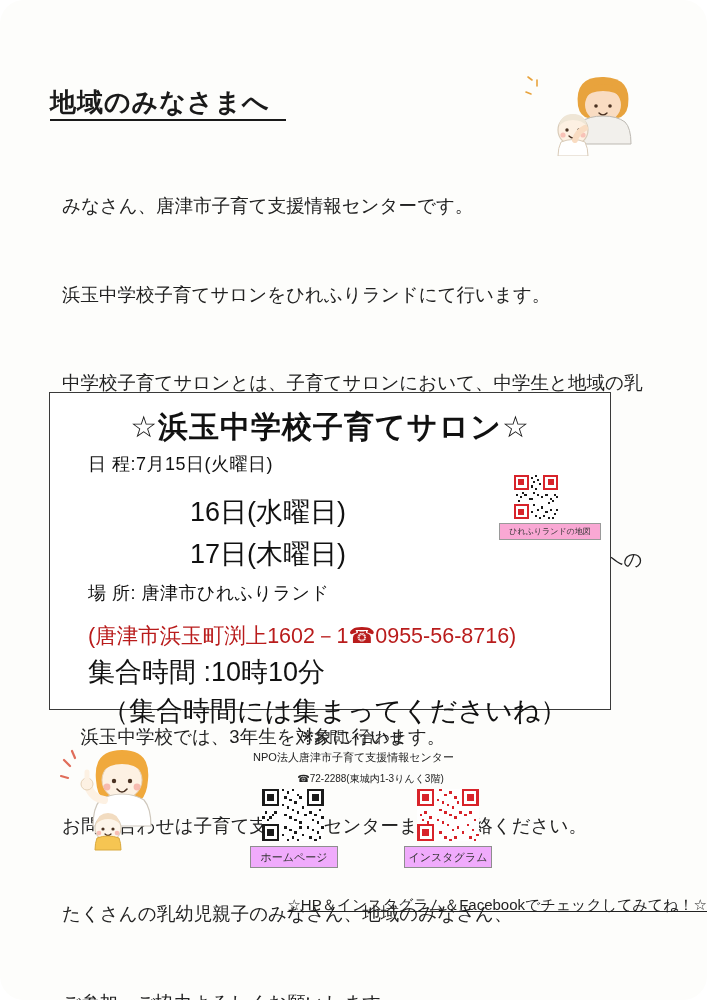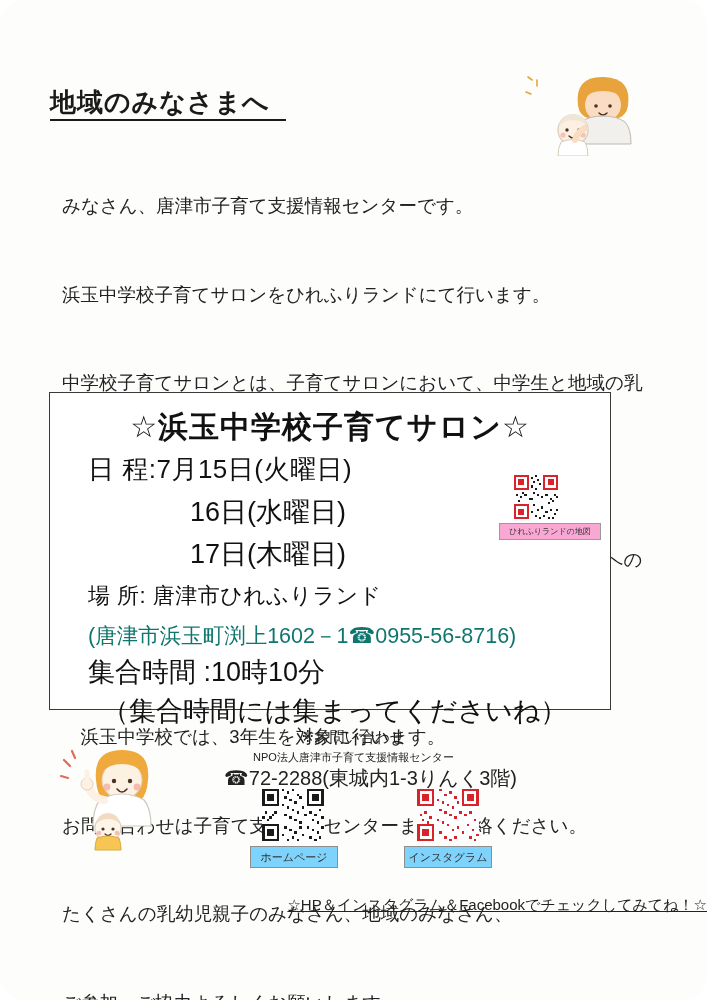--- a/index.html
+++ b/index.html
@@ -75,21 +75,21 @@
     text-align: center;
     font-size: 30px;
     font-weight: bold;
     letter-spacing: 1px;
     color: #111;
   }
   .lineA {
     position: absolute;
     left: 38px;
     top: 59px;
-    font-size: 26px;
+    font-size: 18px;
     color: #111;
     letter-spacing: 0.5px;
   }
   .lineB {
     position: absolute;
     left: 140px;
     top: 101px;
     font-size: 27px;
     color: #111;
   }
@@ -98,30 +98,30 @@
     left: 140px;
     top: 143px;
     font-size: 27px;
     color: #111;
     text-align: center;
   }
   .lineD {
     position: absolute;
     left: 38px;
     top: 188px;
-    font-size: 22px;
+    font-size: 18px;
     color: #111;
     letter-spacing: 0.5px;
   }
   .lineE {
     position: absolute;
     left: 38px;
     top: 228px;
     font-size: 21.5px;
-    color: #0f766e;
+    color: #b91c1c;
   }
   .lineF {
     position: absolute;
     left: 38px;
     top: 261px;
     font-size: 27px;
     color: #111;
   }
   .lineG {
     position: absolute;
@@ -156,39 +156,39 @@
     left: 0;
     top: 726px;
     width: 707px;
     text-align: center;
     font-size: 13.5px;
     line-height: 21px;
     color: #222;
   }
   .footer-contact .l1 { font-size: 15px; }
   .footer-contact .l2 { font-size: 11px; }
-  .footer-contact .l3 { font-size: 20px; padding-left: 34px; }
+  .footer-contact .l3 { font-size: 10px; padding-left: 34px; }
 
   
   .qr-hp {
     position: absolute;
     left: 261px;
     top: 789px;
   }
   .qr-insta {
     position: absolute;
     left: 416px;
     top: 789px;
   }
   .qr-label {
     position: absolute;
     width: 86px;
     height: 20px;
     border: 1px solid #8e8e8e;
-    background: #7dd3fc;
+    background: #f0abfc;
     font-size: 11px;
     color: #333;
     text-align: center;
     line-height: 20px;
   }
   .qr-label.hp { left: 250px; top: 846px; }
   .qr-label.insta { left: 404px; top: 846px; }
 
   .tagline {
     position: absolute;

